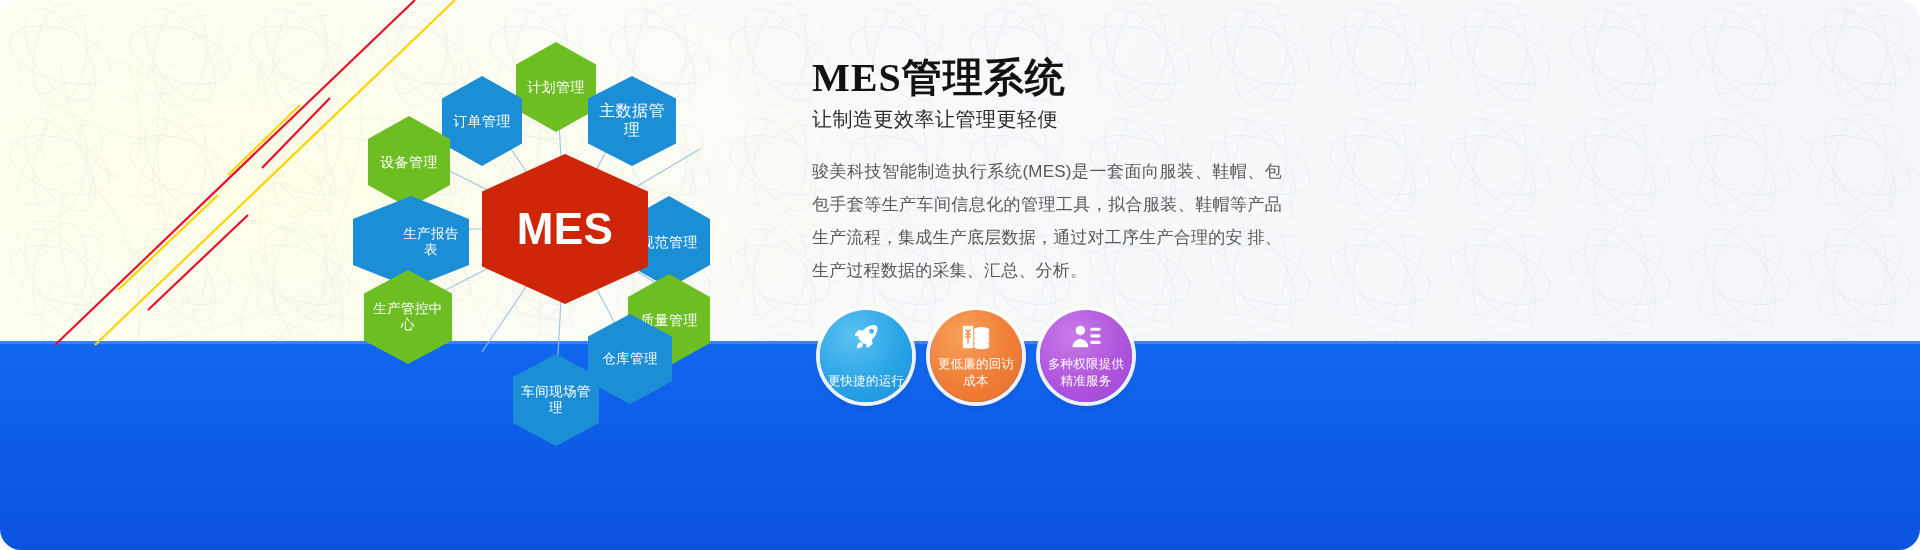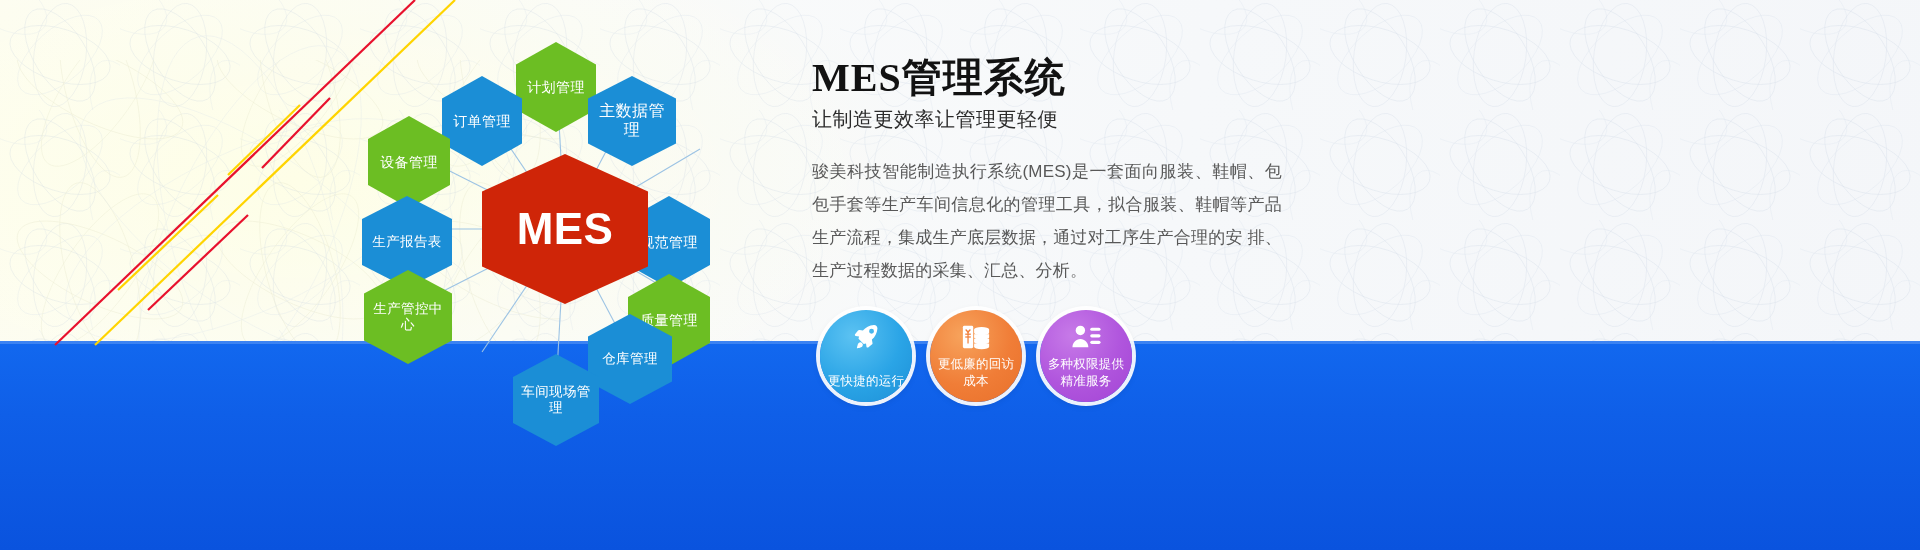--- a/index.html
+++ b/index.html
@@ -4,20 +4,21 @@
 <style>
   html,body{margin:0;padding:0;}
   body{
     width:1920px;height:550px;overflow:hidden;
     font-family:"Liberation Sans","DejaVu Sans",sans-serif;
     background:#ffffff;
   }
   #banner{
     position:relative;width:1920px;height:550px;overflow:hidden;
     background:#f7f8fa;
+    border-radius:21px;
   }
   
   .bg-base{
     position:absolute;inset:0;
     background:
       radial-gradient(ellipse 900px 420px at 300px 180px, rgba(255,255,225,.75) 0%, rgba(255,255,235,0) 70%),
       linear-gradient(100deg,#fdfdf4 0%,#fafbfb 28%,#f6f8fa 60%,#f4f6f9 100%);
   }
   .guilloche{
     position:absolute;inset:0;opacity:.5;
@@ -158,21 +159,21 @@
     </div>
     <div class="hex hex-blue" style="left:258px;top:62px;width:88px;height:90px;font-size:16px;">
       <span>主数据管理</span>
     </div>
     <div class="hex hex-green" style="left:38px;top:102px;width:82px;height:92px;font-size:14px;">
       <span>设备管理</span>
     </div>
     <div class="hex hex-blue" style="left:298px;top:182px;width:82px;height:92px;font-size:14px;">
       <span>规范管理</span>
     </div>
-    <div class="hex hex-blue" style="left:32px;top:182px;width:90px;height:92px;font-size:13.5px;">
+    <div class="hex hex-blue" style="left:23px;top:182px;width:76px;height:92px;font-size:13.5px;padding-left:40px;">
       <span>生产报告表</span>
     </div>
     <div class="hex hex-green" style="left:298px;top:260px;width:82px;height:92px;font-size:14px;">
       <span>质量管理</span>
     </div>
     <div class="hex hex-green" style="left:34px;top:256px;width:88px;height:94px;font-size:13.5px;">
       <span>生产管控中心</span>
     </div>
     <div class="hex hex-blue" style="left:258px;top:300px;width:84px;height:90px;font-size:13.5px;">
       <span>仓库管理</span>

